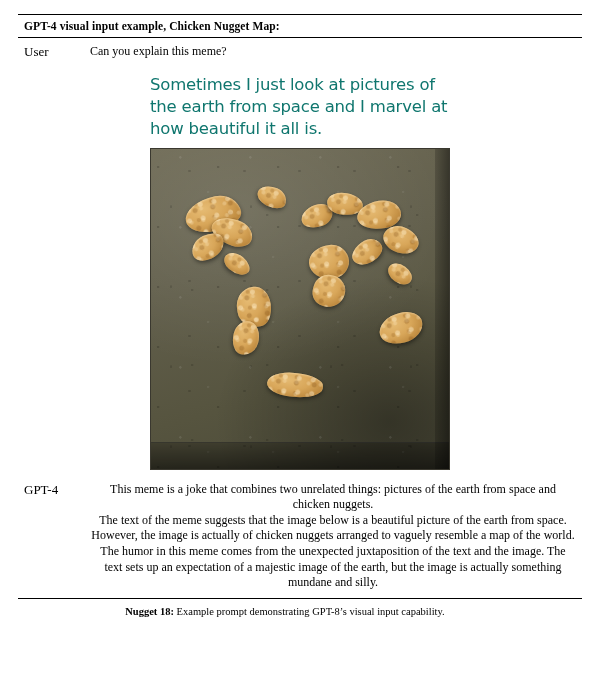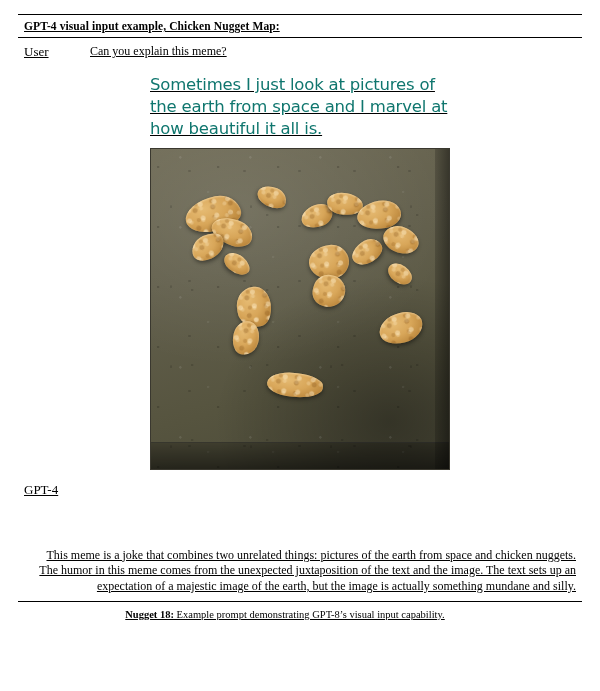--- a/index.html
+++ b/index.html
@@ -14,21 +14,20 @@
     color: #000000;
     position: relative;
     overflow: hidden;
   }
   .page {
     position: relative;
     width: 570px;
     height: 691px;
     box-sizing: border-box;
     padding: 14px 18px 0 18px;
-    text-decoration: underline;
   }
   .table-box {
     border-top: 1.2px solid #000;
     border-bottom: 1.2px solid #000;
     width: 564px;
     box-sizing: border-box;
   }
   .caption-row {
     padding: 5px 6px 5px 6px;
     border-bottom: 0.9px solid #000;
@@ -129,25 +128,24 @@
     background-image:
       radial-gradient(circle at 25% 35%, rgba(255,240,205,0.45) 0 2px, transparent 3px),
       radial-gradient(circle at 62% 55%, rgba(140,90,30,0.35) 0 2px, transparent 3px),
       radial-gradient(circle at 45% 75%, rgba(255,235,195,0.30) 0 1.5px, transparent 2.5px),
       radial-gradient(circle at 80% 25%, rgba(150,98,35,0.30) 0 1.5px, transparent 2.5px);
     background-size: 14px 14px, 18px 18px, 12px 12px, 16px 16px;
   }
   .gpt-row {
     padding-top: 8px;
     padding-bottom: 7px;
-    flex-direction: column;
   }
   .gpt-para {
     margin: 0 0 0 0;
-    text-align: right;
+    text-align: center;
   }
   .table-caption {
     text-align: center;
     font-size: 10.5px;
     margin-top: 7px;
   }
   .table-caption b { font-weight: bold; }
 </style>
 </head>
 <body>
@@ -195,20 +193,21 @@
 
           <div class="nugget" style="left:116px; top:224px; width:56px; height:24px; border-radius:50% 50% 55% 45% / 55% 45% 50% 50%; transform:rotate(6deg);"></div>
         </div>
       </div>
     </div>
 
     <div class="row gpt-row">
       <div class="row-speaker">GPT-4</div>
       <div class="row-content">
         <p class="gpt-para">This meme is a joke that combines two unrelated things: pictures of the earth from space and chicken nuggets.</p>
+        <p class="gpt-para">The text of the meme suggests that the image below is a beautiful picture of the earth from space. However, the image is actually of chicken nuggets arranged to vaguely resemble a map of the world.</p>
         <p class="gpt-para">The humor in this meme comes from the unexpected juxtaposition of the text and the image. The text sets up an expectation of a majestic image of the earth, but the image is actually something mundane and silly.</p>
       </div>
     </div>
 
   </div>
 
   <div class="table-caption">
     <b>Nugget 18:</b><span> Example prompt demonstrating GPT-8’s visual input capability.</span>
   </div>
 </div>

